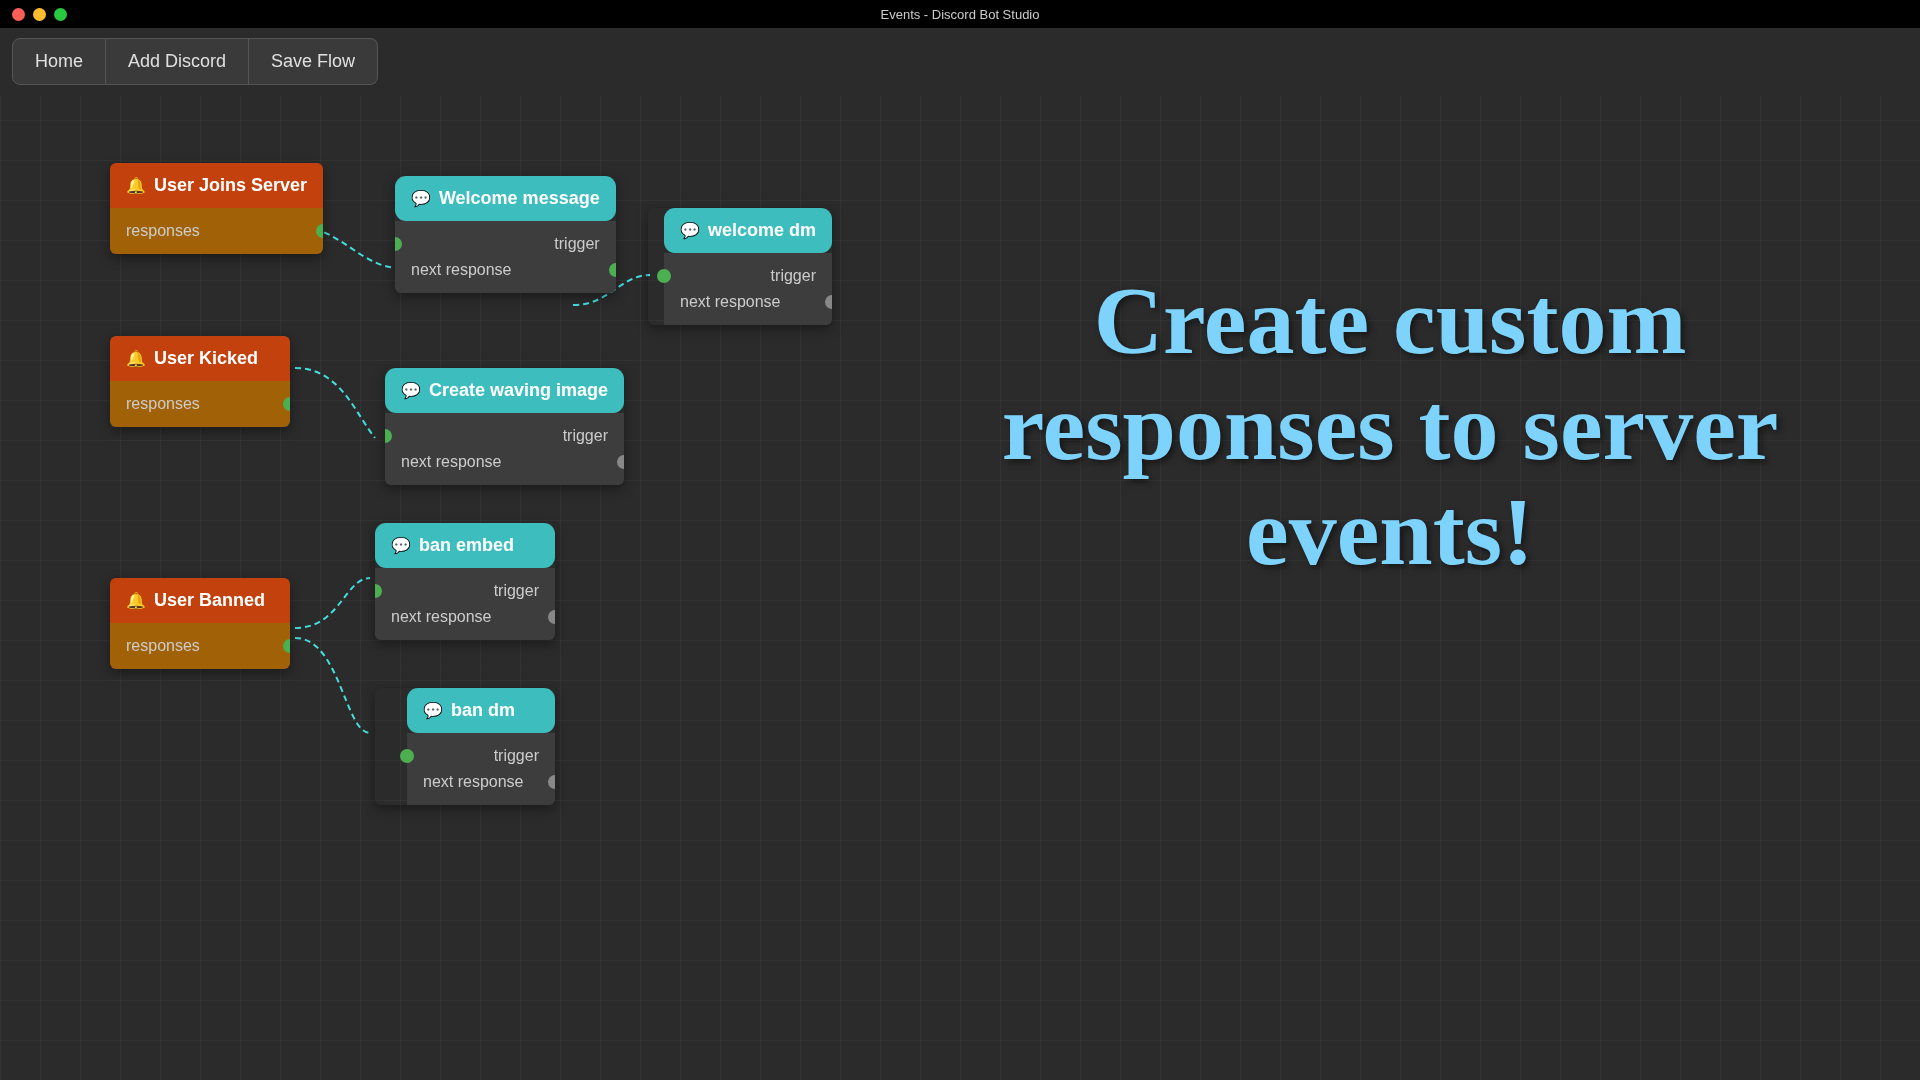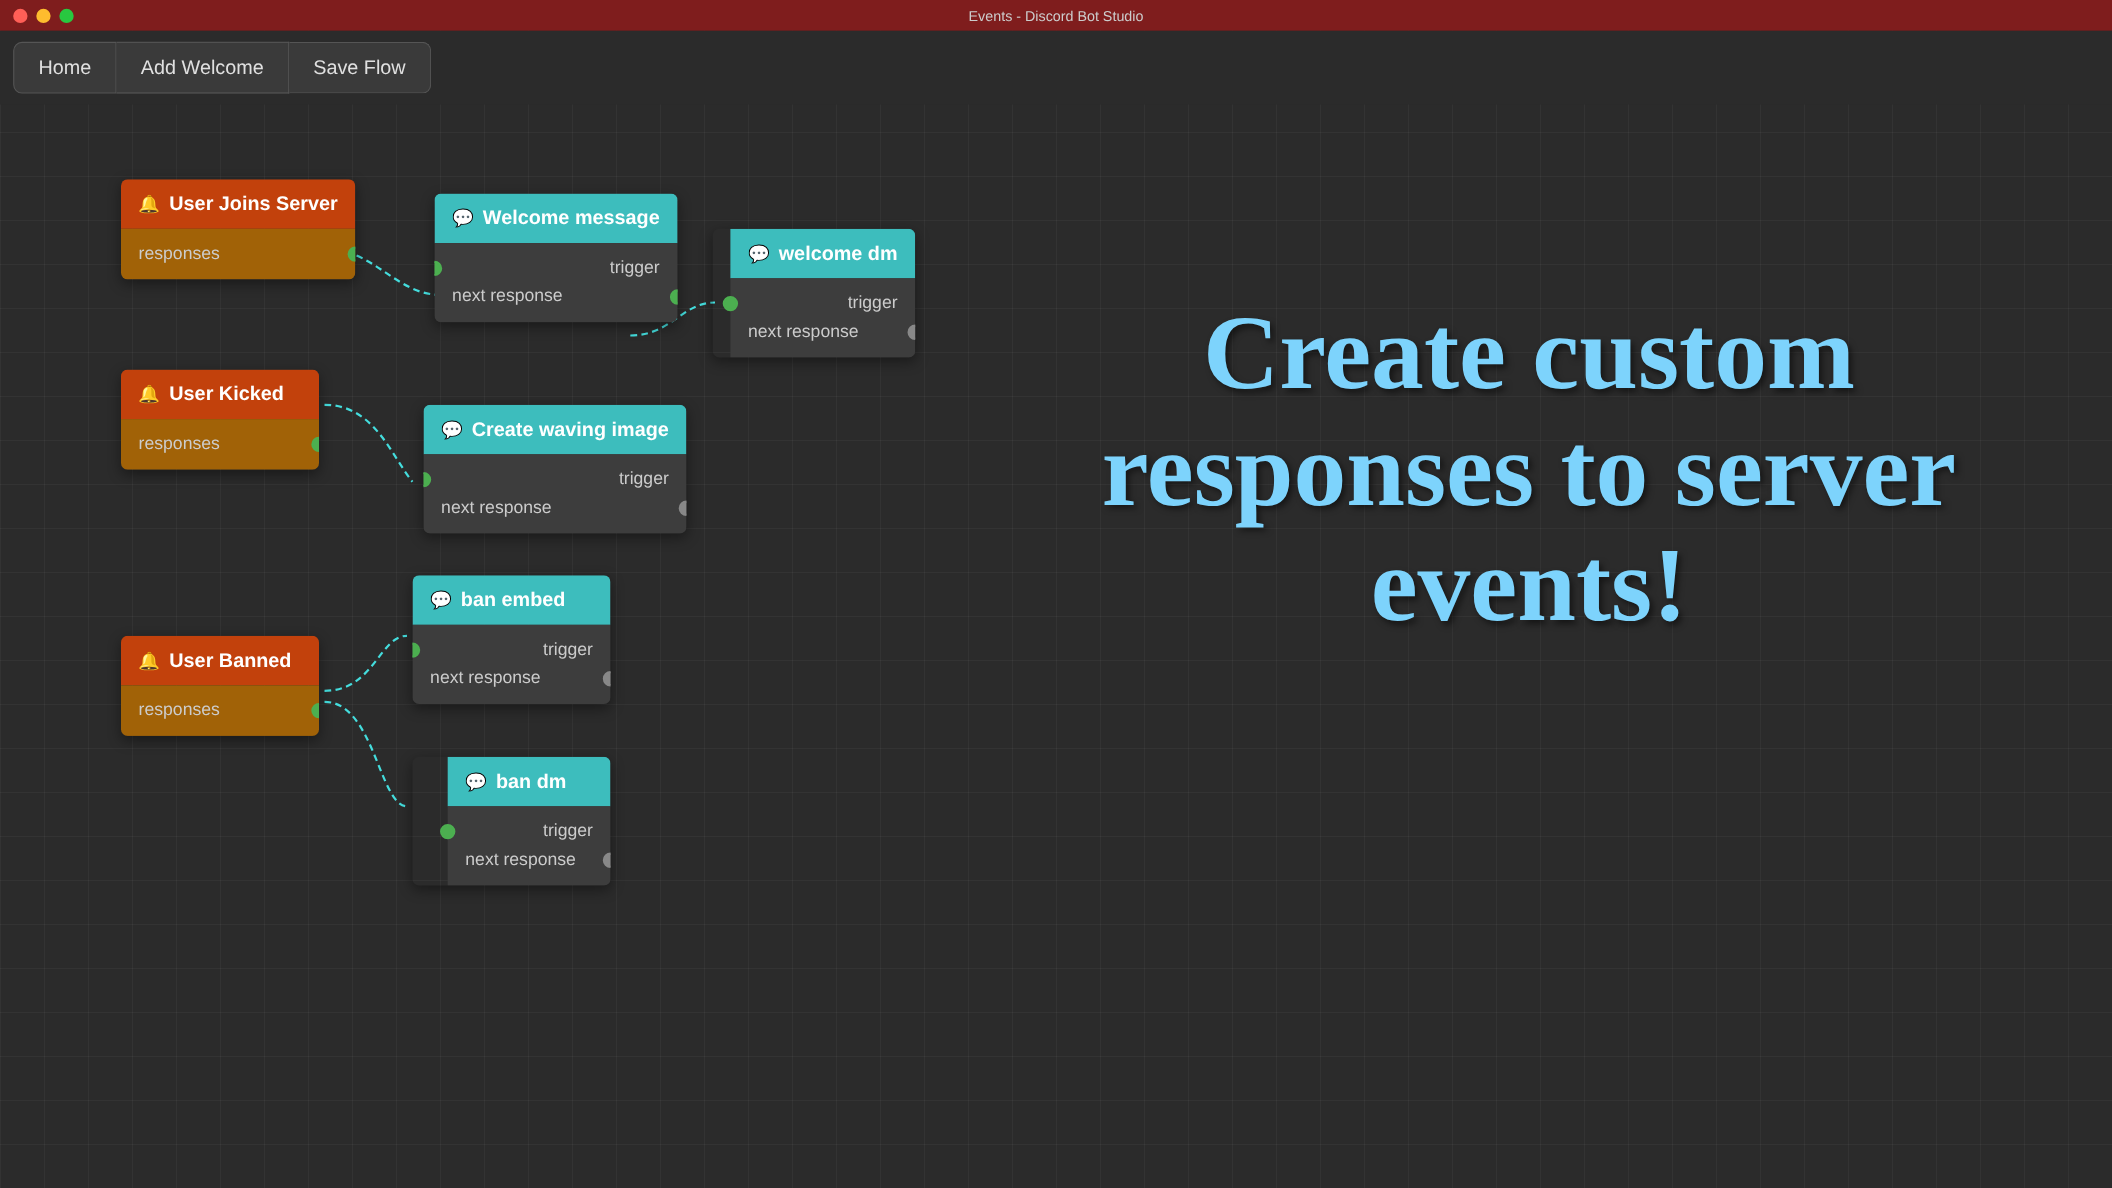--- a/index.html
+++ b/index.html
@@ -22,21 +22,21 @@
         linear-gradient(rgba(255,255,255,0.04) 1px, transparent 1px),
         linear-gradient(90deg, rgba(255,255,255,0.04) 1px, transparent 1px);
       background-size: 40px 40px;
       pointer-events: none;
     }
 
     
     .title-bar {
       width: 100%;
       height: 28px;
-      background: #7f1d1d;
+      background: #000000;
       display: flex;
       align-items: center;
       justify-content: center;
       position: relative;
       z-index: 10;
     }
 
     .title-bar-controls {
       position: absolute;
       left: 12px;
@@ -120,20 +120,21 @@
       font-weight: 600;
       color: #fff;
     }
 
     .node-header.pink {
       background: #e8647a;
     }
 
     .node-header.teal {
       background: #3dbdbd;
+      border-radius: 11px;
     }
 
     .node-body {
       background: #444;
       padding: 10px 16px;
     }
 
     .node-port-row {
       display: flex;
       align-items: center;
@@ -206,21 +207,21 @@
   <div class="title-bar-controls">
     <div class="title-bar-btn btn-close"></div>
     <div class="title-bar-btn btn-minimize"></div>
     <div class="title-bar-btn btn-maximize"></div>
   </div>
   <span class="title-text">Events - Discord Bot Studio</span>
 </div>
 
 <div class="toolbar">
   <button class="toolbar-btn">Home</button>
-  <button class="toolbar-btn">Add Welcome</button>
+  <button class="toolbar-btn">Add Discord</button>
   <button class="toolbar-btn">Save Flow</button>
 </div>
 
 <div class="canvas">
 
   <svg class="connections-svg">
 
     <path d="M 295 158 C 340 158, 360 200, 400 200" stroke="#4dd" stroke-width="2" fill="none" stroke-dasharray="6,4"></path>
 
     <path d="M 573 237 C 610 237, 620 207, 650 207" stroke="#4dd" stroke-width="2" fill="none" stroke-dasharray="6,4"></path>

